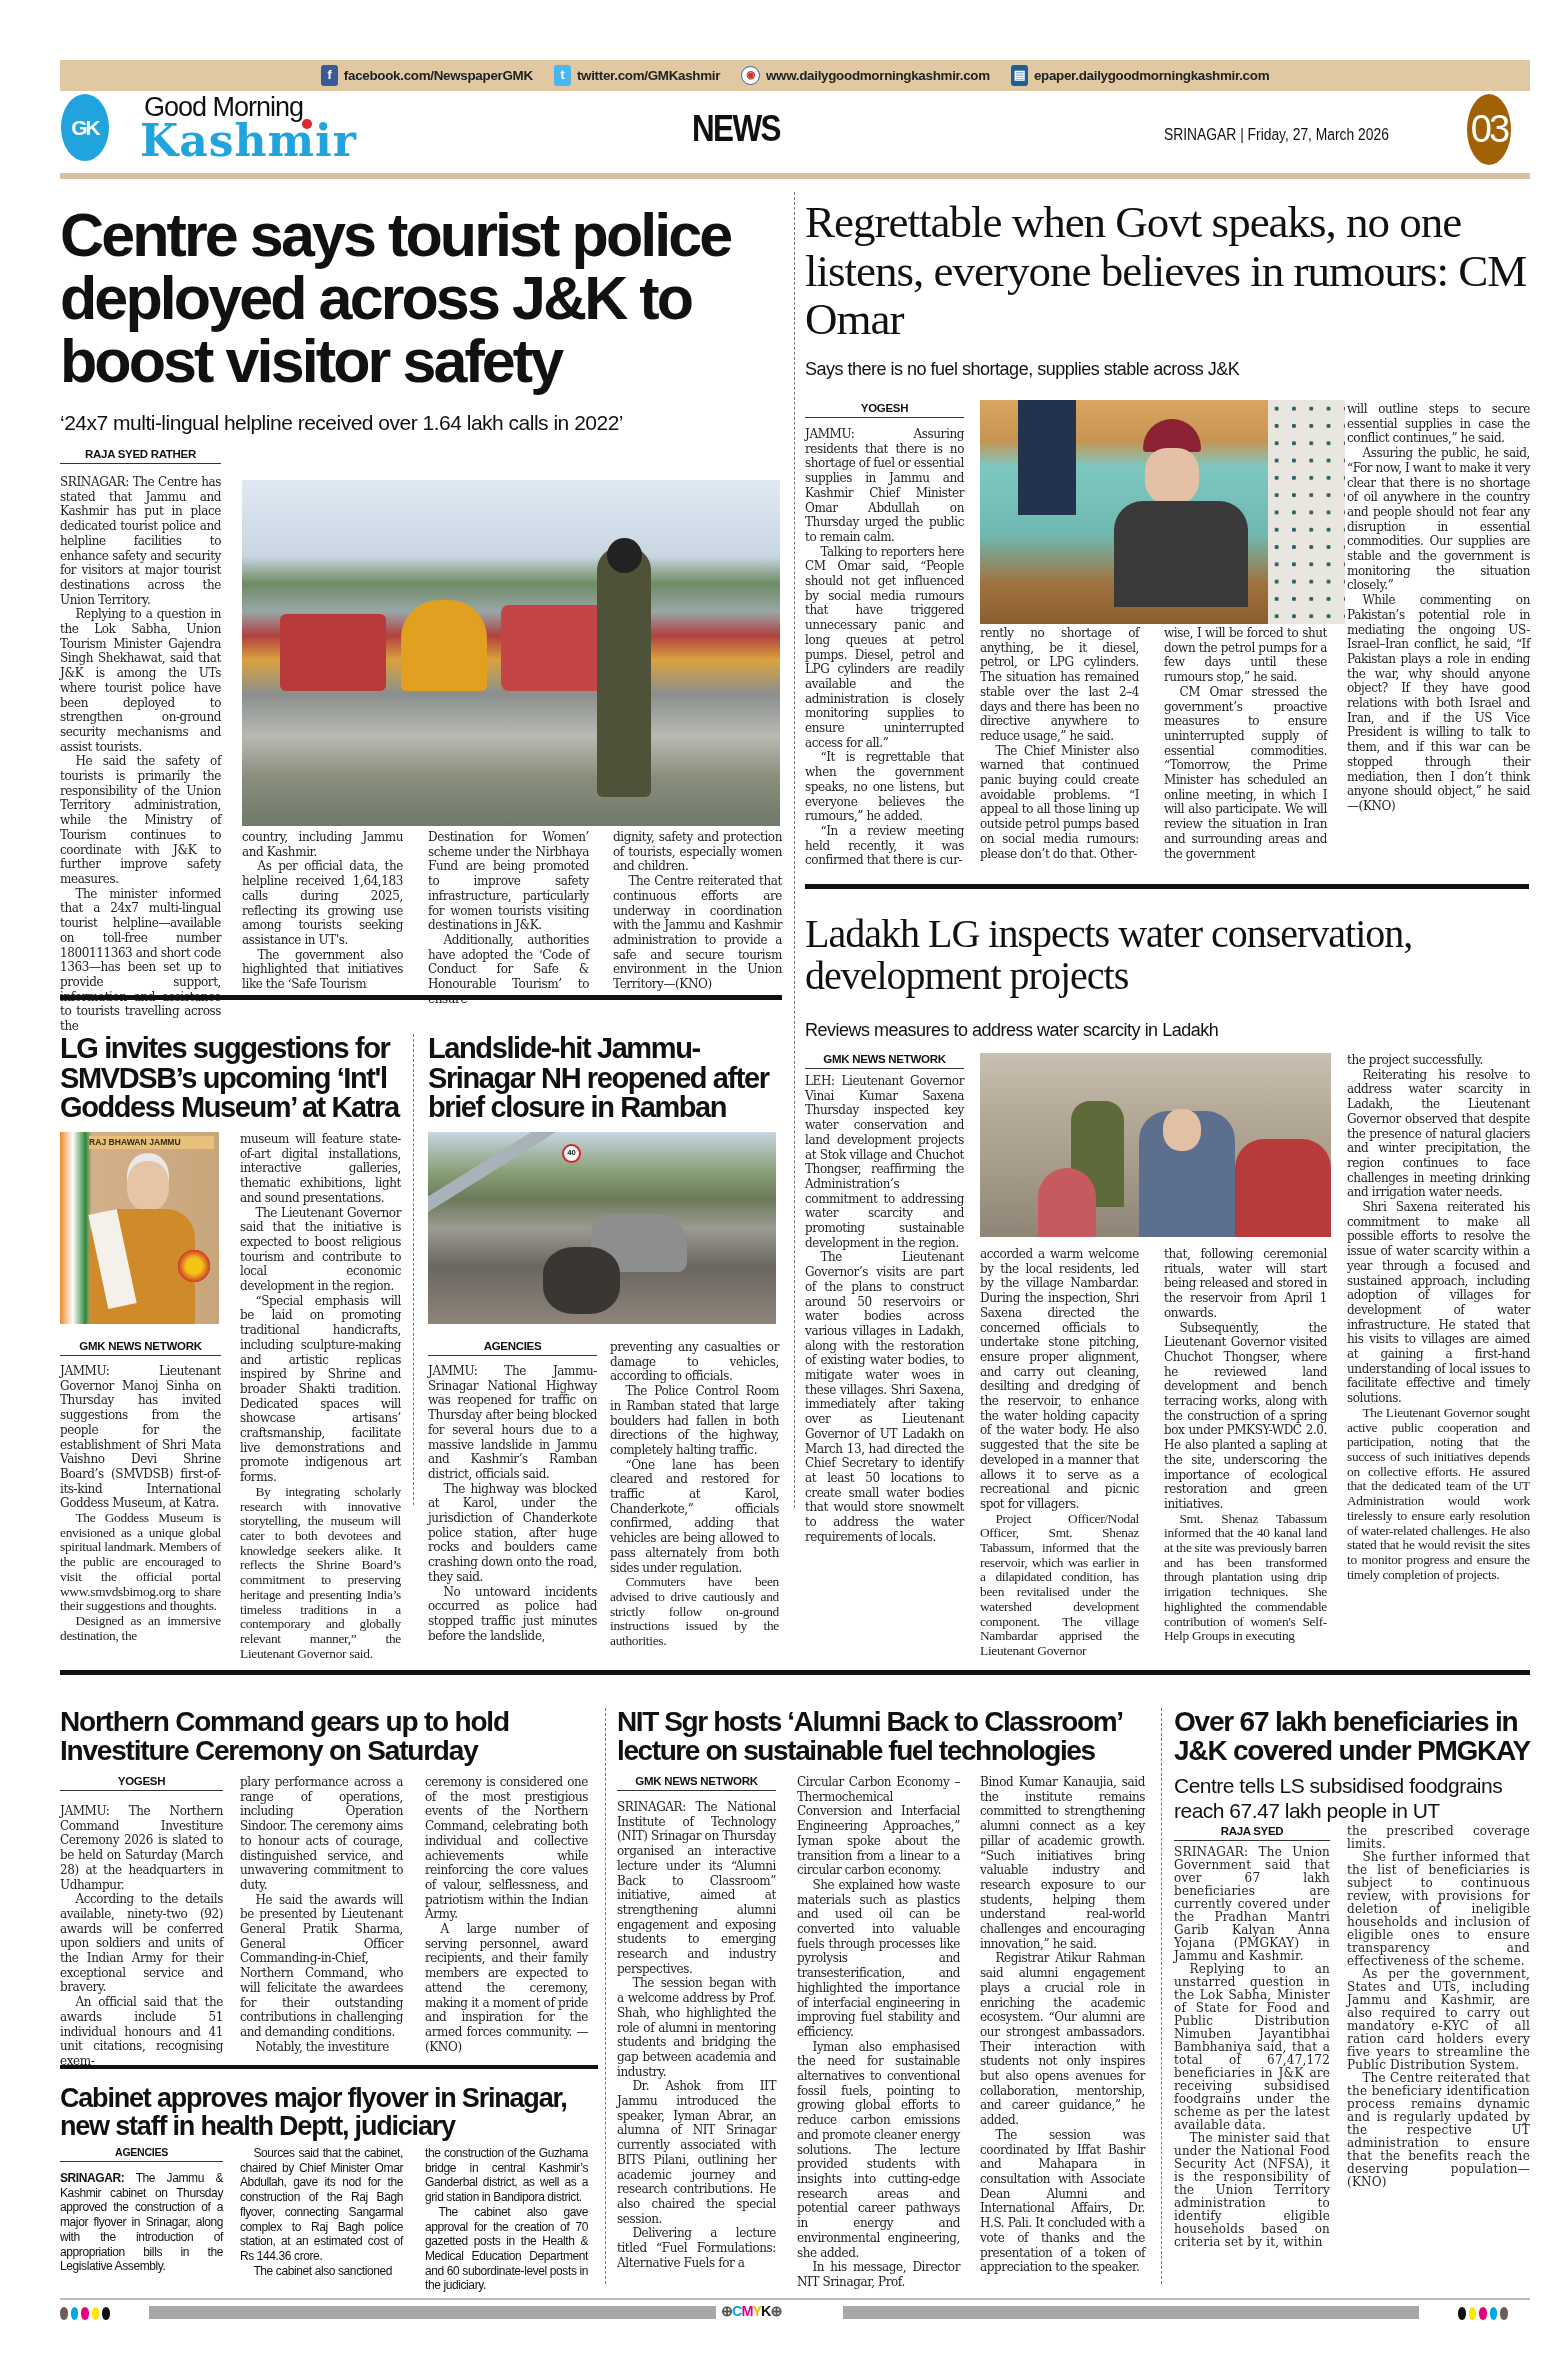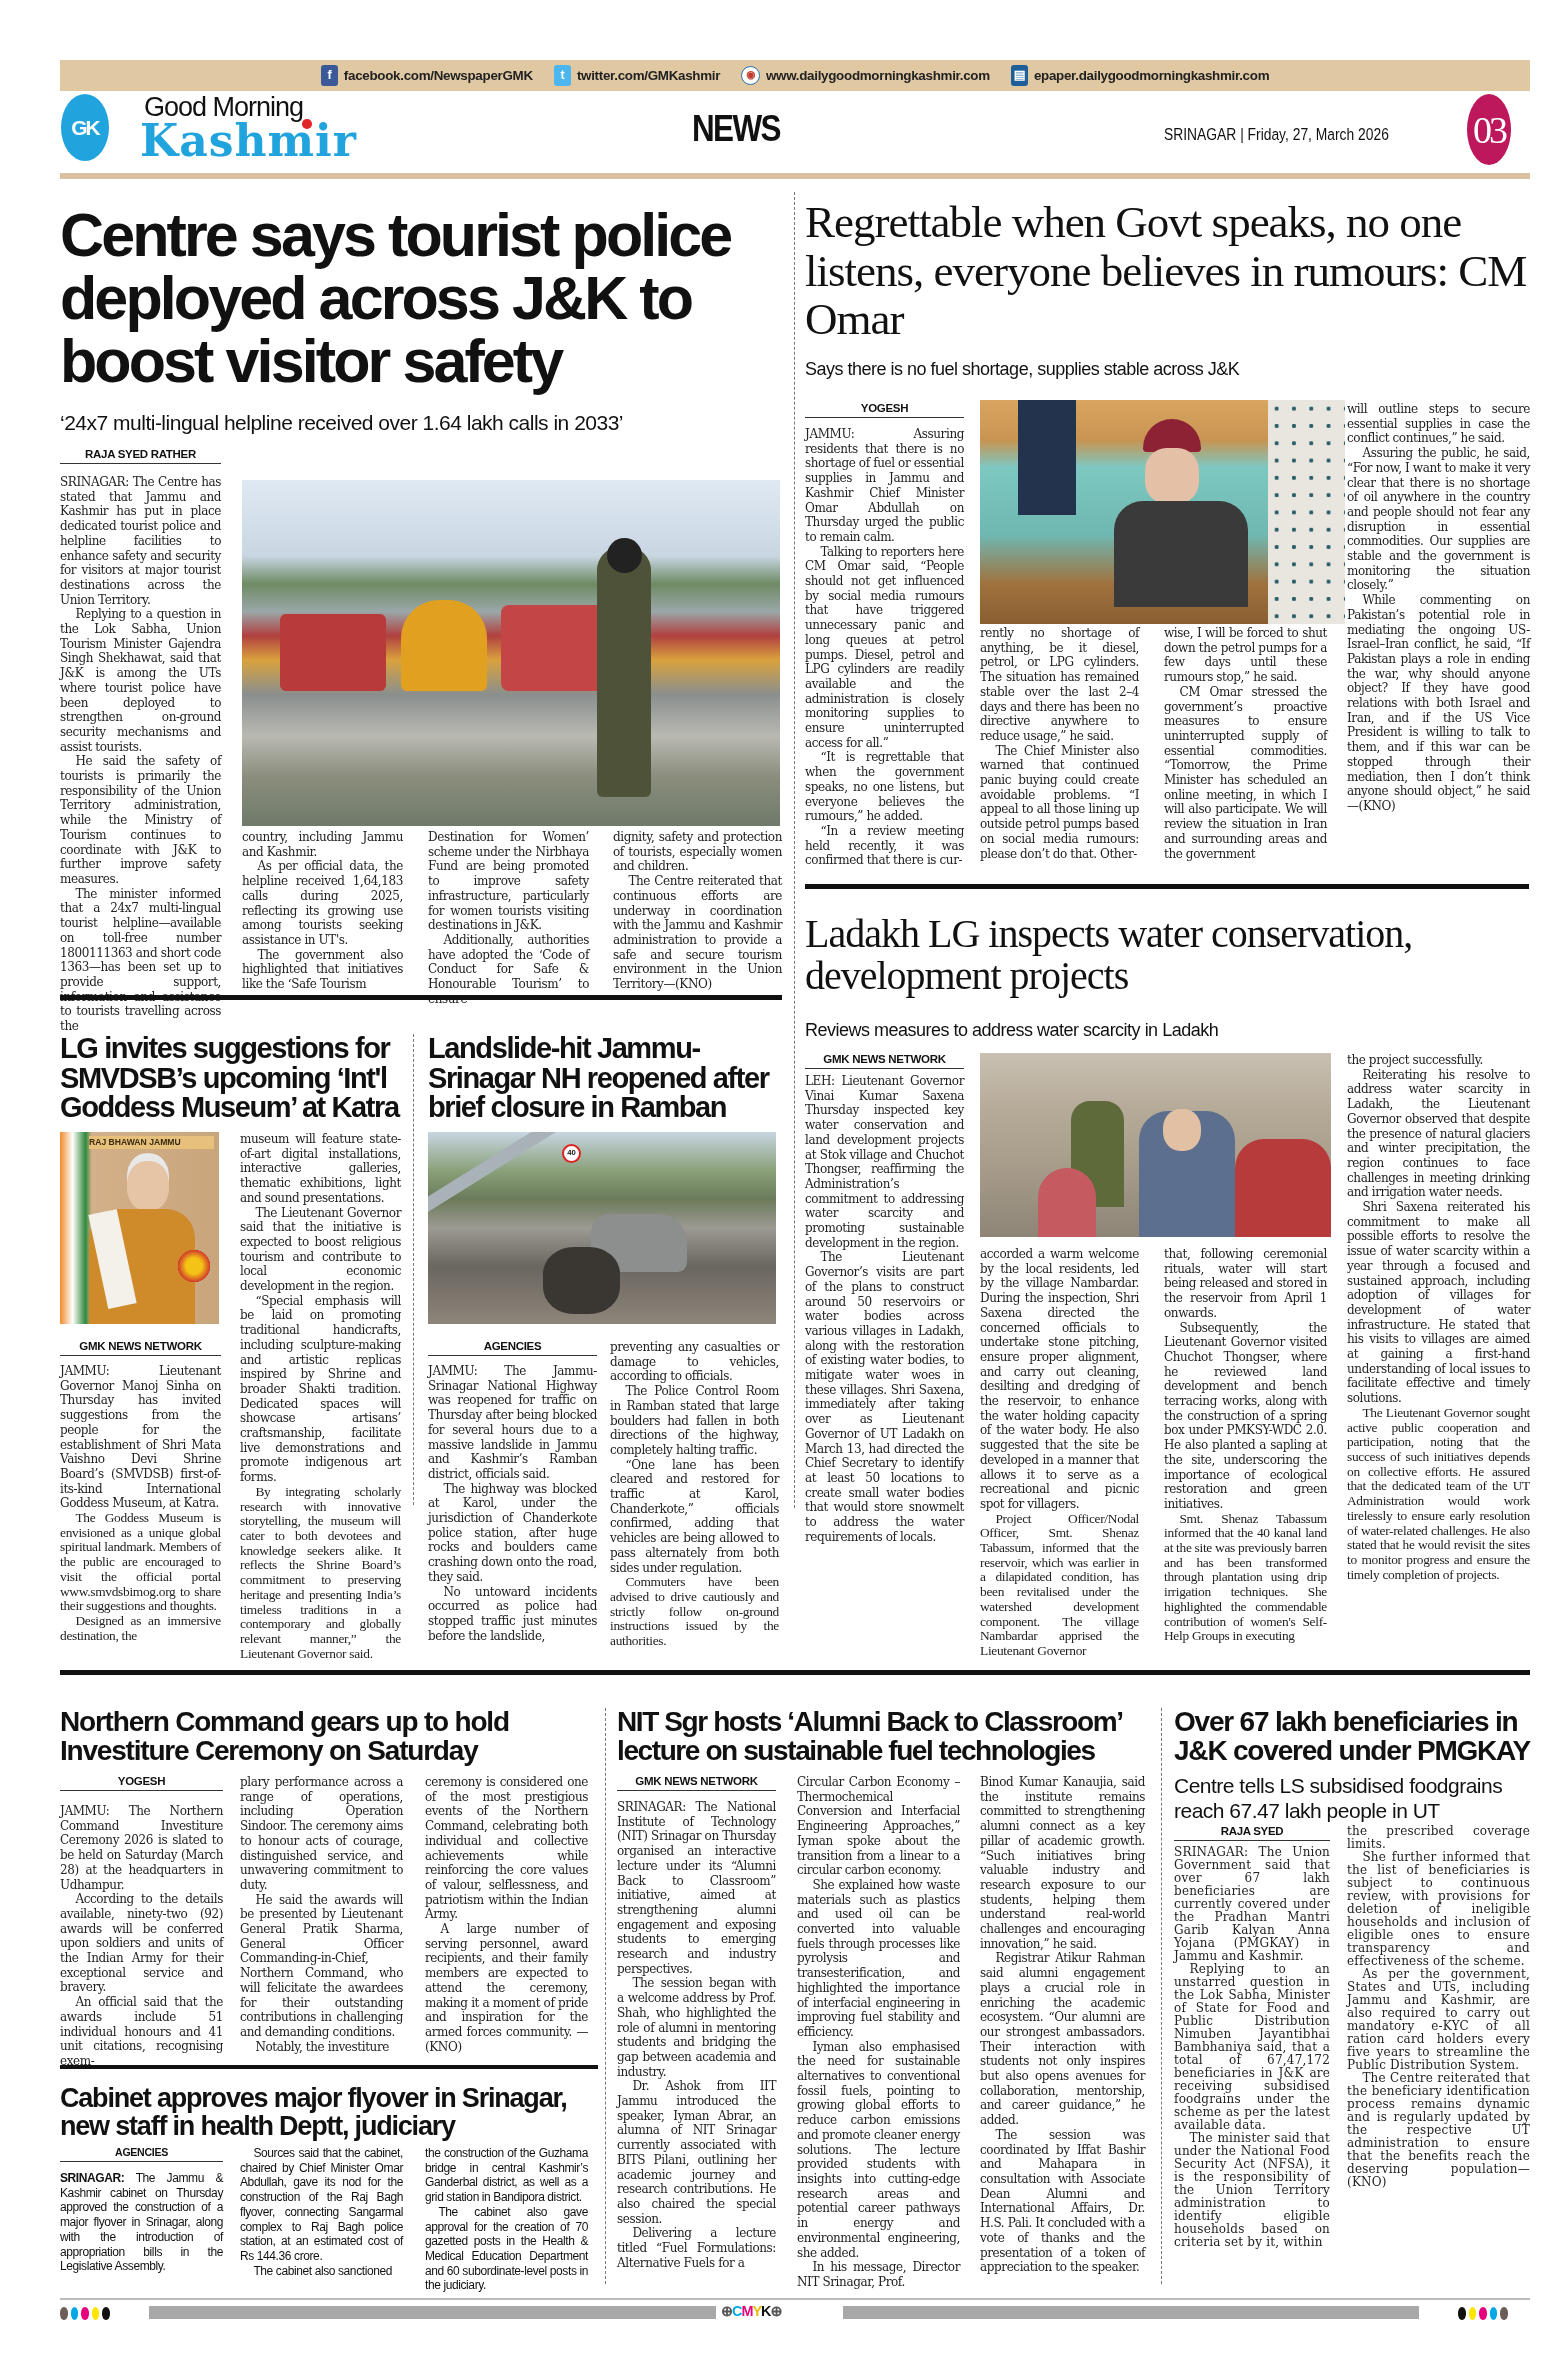--- a/index.html
+++ b/index.html
@@ -8,21 +8,21 @@
 .topbar{left:60px;top:60px;width:1470px;height:31px;background:#e0c8a3;display:flex;align-items:center;justify-content:center;gap:21px;font-family:"Liberation Sans",sans-serif;font-size:13.4px;color:#222;font-weight:bold;letter-spacing:-0.3px}
 .topbar .lnk{display:flex;align-items:center;gap:5.8px}
 .ico{display:inline-block;width:17.3px;height:21px;border-radius:2.9px;color:#fff;font-size:12.5px;line-height:21px;text-align:center;font-weight:bold}
 .ico.fb{background:#3b5998}.ico.tw{background:#4cb7ee}.ico.web{background:#fff;color:#c0392b;border:1.9px solid #2a6db0;border-radius:50%;width:19px;height:19px;line-height:15.4px;font-size:10.6px}.ico.ep{background:#1e5f99}
 .logo-gk{left:61px;top:94px;width:48px;height:67px;border-radius:50%;background:#21a4dd;color:#fff;font-family:"Liberation Sans",sans-serif;font-weight:bold;font-size:21px;display:flex;align-items:center;justify-content:center;letter-spacing:-1.9px}
 .logo-gm{left:144px;top:92px;font-family:"Liberation Sans",sans-serif;font-size:27px;color:#111;letter-spacing:-1px}
 .logo-k{left:140px;top:115px;font-family:"DejaVu Serif",serif;font-weight:bold;font-size:44px;color:#21a4dd;letter-spacing:1px}
 .logo-dot{left:302px;top:119px;width:9.6px;height:9.6px;border-radius:50%;background:#e0282b}
 .section{left:692px;top:108px;font-family:"Liberation Sans",sans-serif;font-weight:900;font-size:37px;letter-spacing:-1.9px;transform:scaleX(0.85);transform-origin:left}
 .dateline{left:1164px;top:125px;font-family:"Liberation Sans",sans-serif;font-size:16.3px;color:#111;transform:scaleX(0.85);transform-origin:left;white-space:nowrap}
-.pageno{left:1467px;top:94px;width:44px;height:71px;border-radius:50%;background:#be185d;color:#fff;font-family:Liberation Serif, serif;font-size:38px;display:flex;align-items:center;justify-content:center;letter-spacing:-2.9px}
+.pageno{left:1467px;top:94px;width:44px;height:71px;border-radius:50%;background:#a16207;color:#fff;font-family:Liberation Sans, sans-serif;font-size:38px;display:flex;align-items:center;justify-content:center;letter-spacing:-2.9px}
 .hrule{left:60px;top:173px;width:1470px;height:5.8px;background:#d8c0a0}
 .hl-sans{font-family:"Liberation Sans",sans-serif;font-weight:bold;letter-spacing:-1.9px;line-height:1.02;color:#111}
 .hl-serif{font-family:"Liberation Serif",serif;letter-spacing:-1px;line-height:1.08;color:#111}
 .deck{font-family:"Liberation Sans",sans-serif;color:#111;letter-spacing:-0.5px}
 .byline{font-family:"Liberation Sans",sans-serif;font-weight:bold;font-size:11.5px;text-align:center;border-bottom:1.4px solid #333;padding-bottom:2.9px;letter-spacing:-0.3px}
 .body{font-family:"DejaVu Serif",serif;font-size:12px;line-height:14.7px;text-align:justify;hyphens:auto;letter-spacing:-0.4px;color:#222}
 .body p{text-indent:15.4px}
 .body p.first{text-indent:0}
 .body b{font-weight:normal}
 .cond{font-family:"Liberation Serif",serif;font-size:13.4px;line-height:14.7px;letter-spacing:-0.3px}
@@ -58,21 +58,21 @@
 <div class="abs logo-gk">GK</div>
 <div class="abs logo-gm">Good Morning</div>
 <div class="abs logo-k">Kashmir</div>
 <div class="abs logo-dot"></div>
 <div class="abs section">NEWS</div>
 <div class="abs dateline">SRINAGAR | Friday, 27, March 2026</div>
 <div class="abs pageno">03</div>
 <div class="abs hrule"></div>
 
 <div class="abs hl-sans" style="left:60px;top:204px;width:672px;font-size:61px;letter-spacing:-2.9px;line-height:1.03">Centre says tourist police deployed across J&amp;K to boost visitor safety</div>
-<div class="abs deck" style="left:60px;top:411px;width:692px;font-size:21px">‘24x7 multi-lingual helpline received over 1.64 lakh calls in 2033’</div>
+<div class="abs deck" style="left:60px;top:411px;width:692px;font-size:21px">‘24x7 multi-lingual helpline received over 1.64 lakh calls in 2022’</div>
 <div class="abs byline" style="left:60px;top:448px;width:161px">RAJA SYED RATHER</div>
 
 <div class="abs body" style="left:60px;top:475px;width:161px">
   <p class="first"><b>SRINAGAR:</b> <span>The Centre has stated that Jammu and Kashmir has put in place dedicated tourist police and helpline facilities to enhance safety and security for visitors at major tourist destinations across the Union Territory.</span></p>
   <p>Replying to a question in the Lok Sabha, Union Tourism Minister Gajendra Singh Shekhawat, said that J&amp;K is among the UTs where tourist police have been deployed to strengthen on-ground security mechanisms and assist tourists.</p>
   <p>He said the safety of tourists is primarily the responsibility of the Union Territory administration, while the Ministry of Tourism continues to coordinate with J&amp;K to further improve safety measures.</p>
   <p>The minister informed that a 24x7 multi-lingual tourist helpline—available on toll-free number 1800111363 and short code 1363—has been set up to provide support, information and assistance to tourists travelling across the</p>
 </div>
 
 <div class="abs photo" style="left:242px;top:480px;width:538px;height:346px;background:linear-gradient(180deg,#dfe9f3 0%,#c9d6e2 22%,#6e8b64 30%,#9aa7a8 38%,#b14040 45%,#d9a23d 52%,#8a8f8e 62%,#b9b9b2 74%,#8a8d7c 86%,#6f7a6a 100%)">

